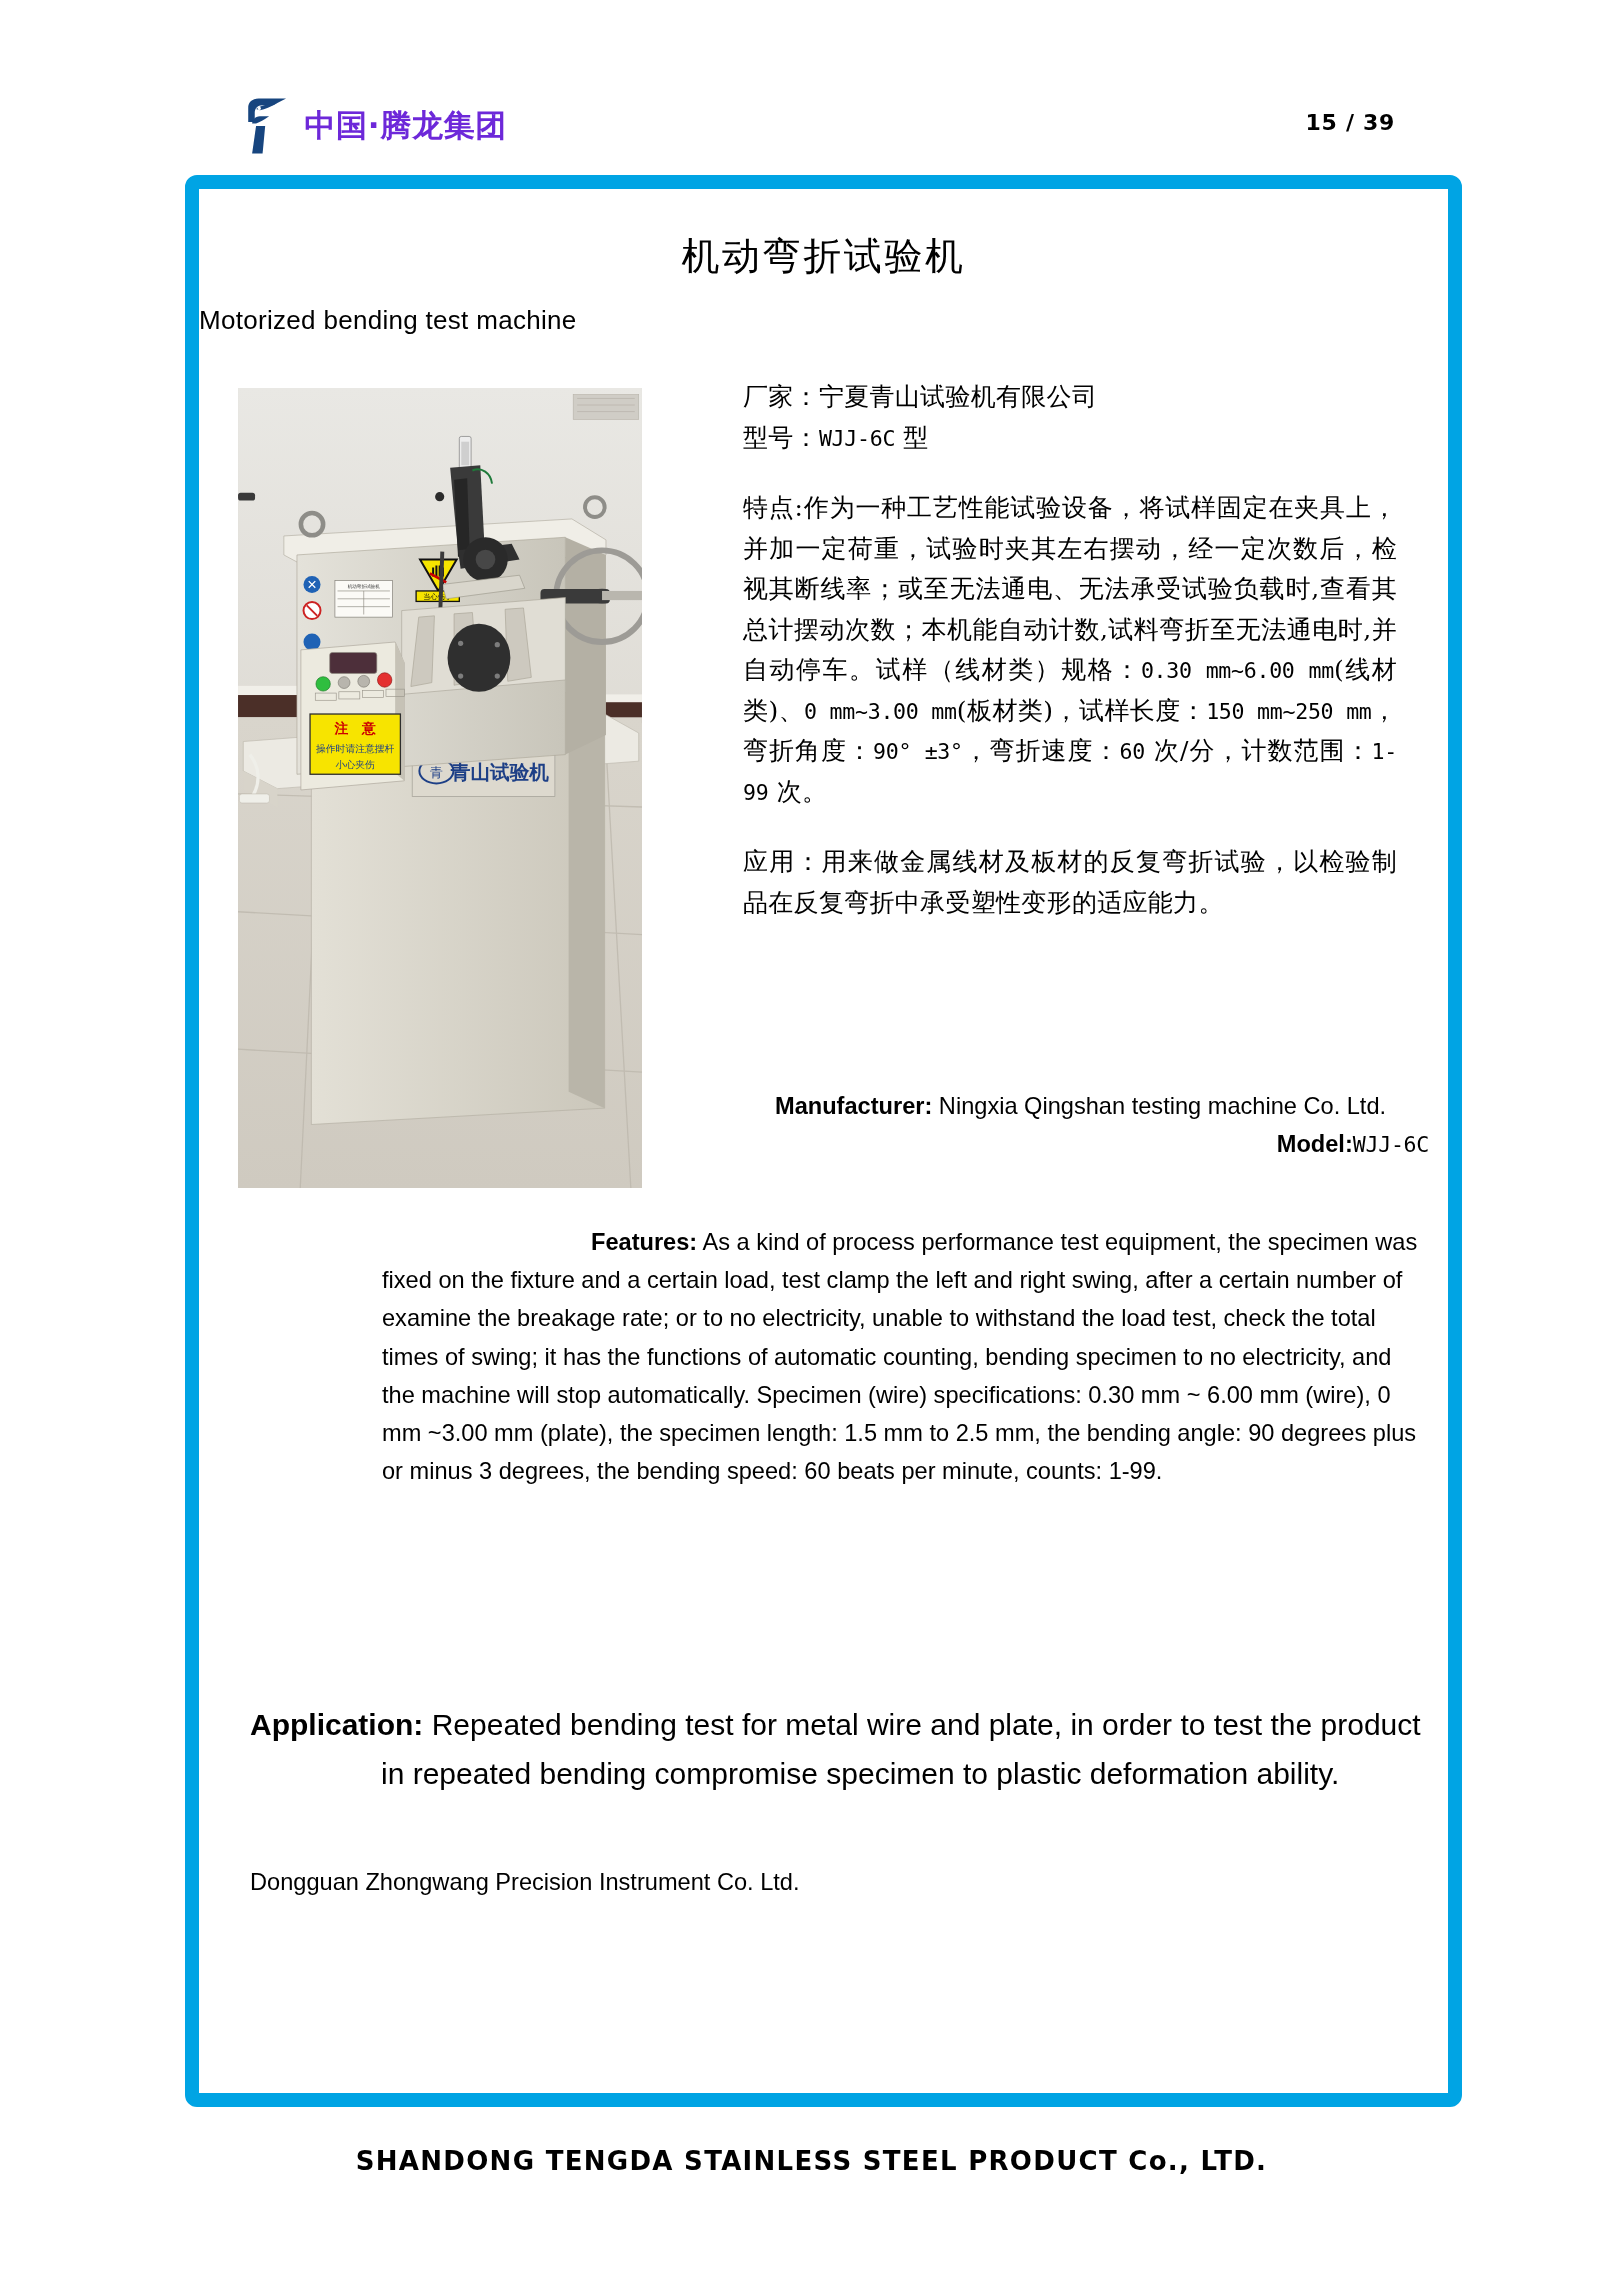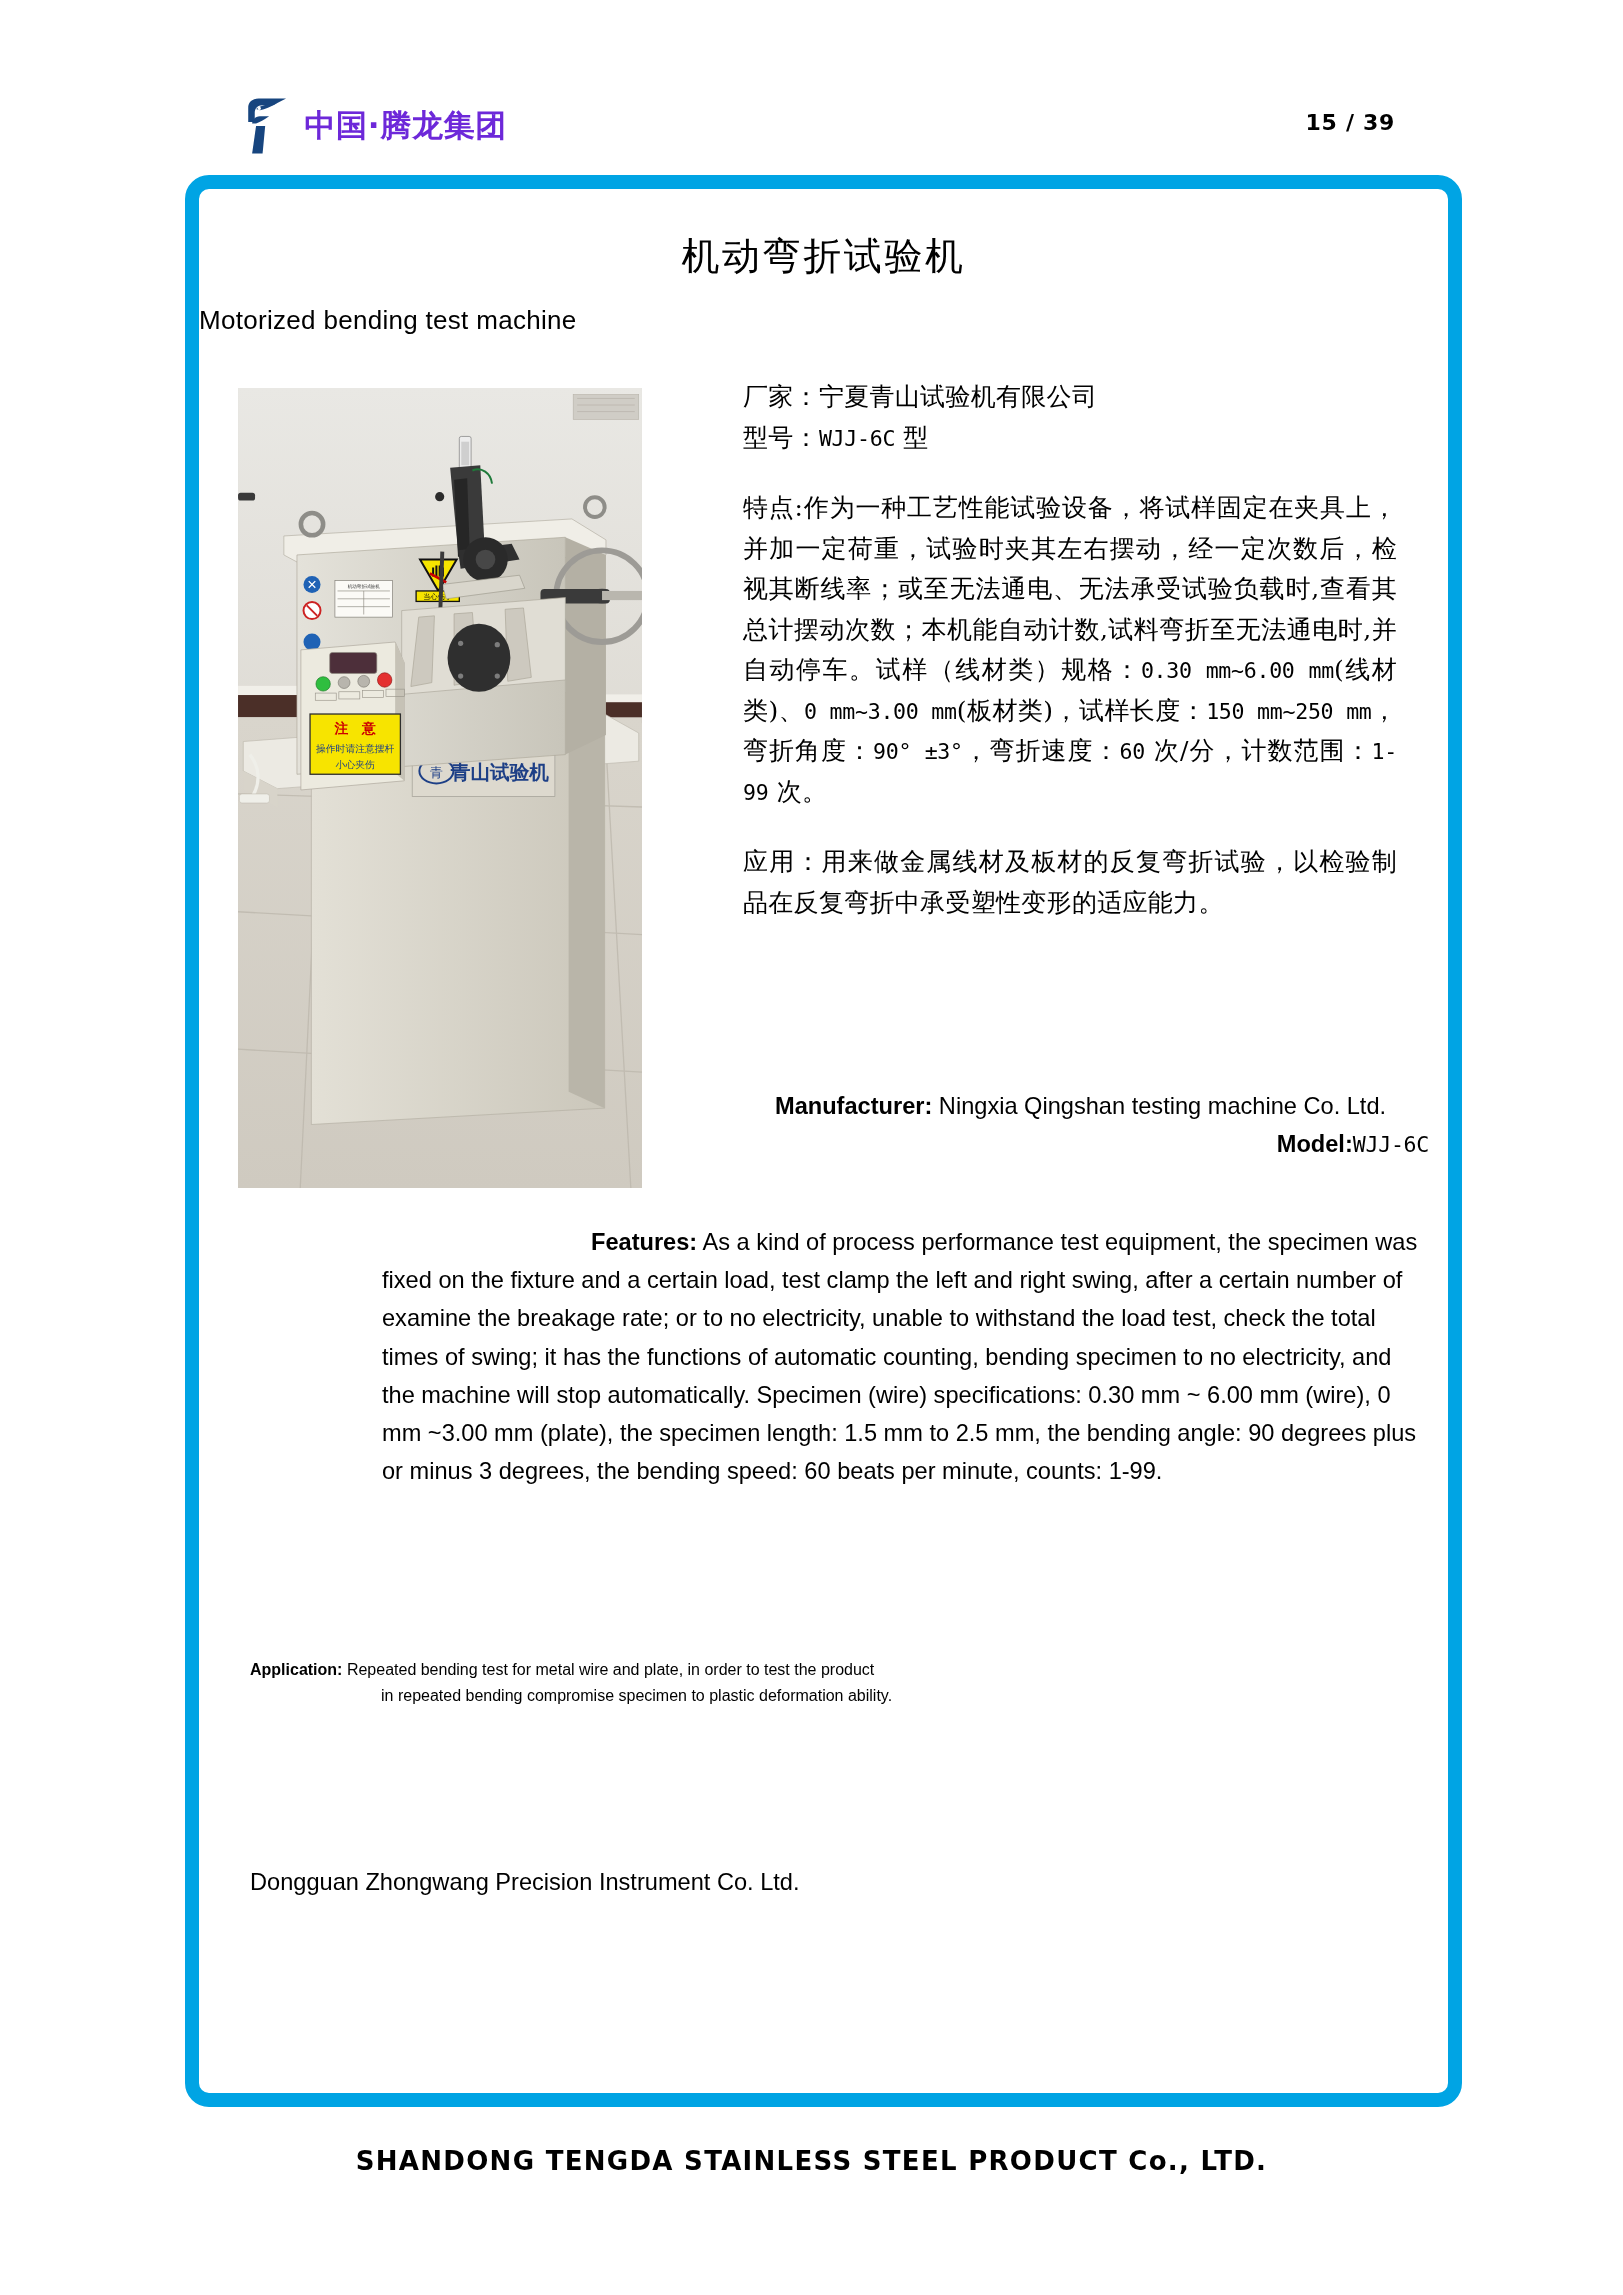--- a/index.html
+++ b/index.html
@@ -59,21 +59,21 @@
   }
 
   
   .content-frame {
     position: absolute;
     top: 175px;
     left: 185px;
     width: 1277px;
     height: 1932px;
     border: 14.4px solid #00a4e4;
-    border-radius: 24px;
+    border-radius: 12px;
     box-sizing: border-box;
     background: #ffffff;
   }
 
   
   .doc-title-cn {
     position: absolute;
     top: 47px;
     left: 0;
     width: 100%;
@@ -155,23 +155,23 @@
     width: 1047px;
     font-size: 23.6px;
     line-height: 1.62;
     text-indent: 209px;
     text-align: left;
   }
 
   .en-application {
     position: absolute;
     left: 51px;
-    top: 1468px;
+    top: 1512px;
     width: 1178px;
-    font-size: 16px;
+    font-size: 30px;
     line-height: 1.62;
   }
   .en-application .line2 { padding-left: 131px; }
 
   .en-company {
     position: absolute;
     left: 51px;
     top: 1675px;
     width: 1112px;
     font-size: 23.6px;

